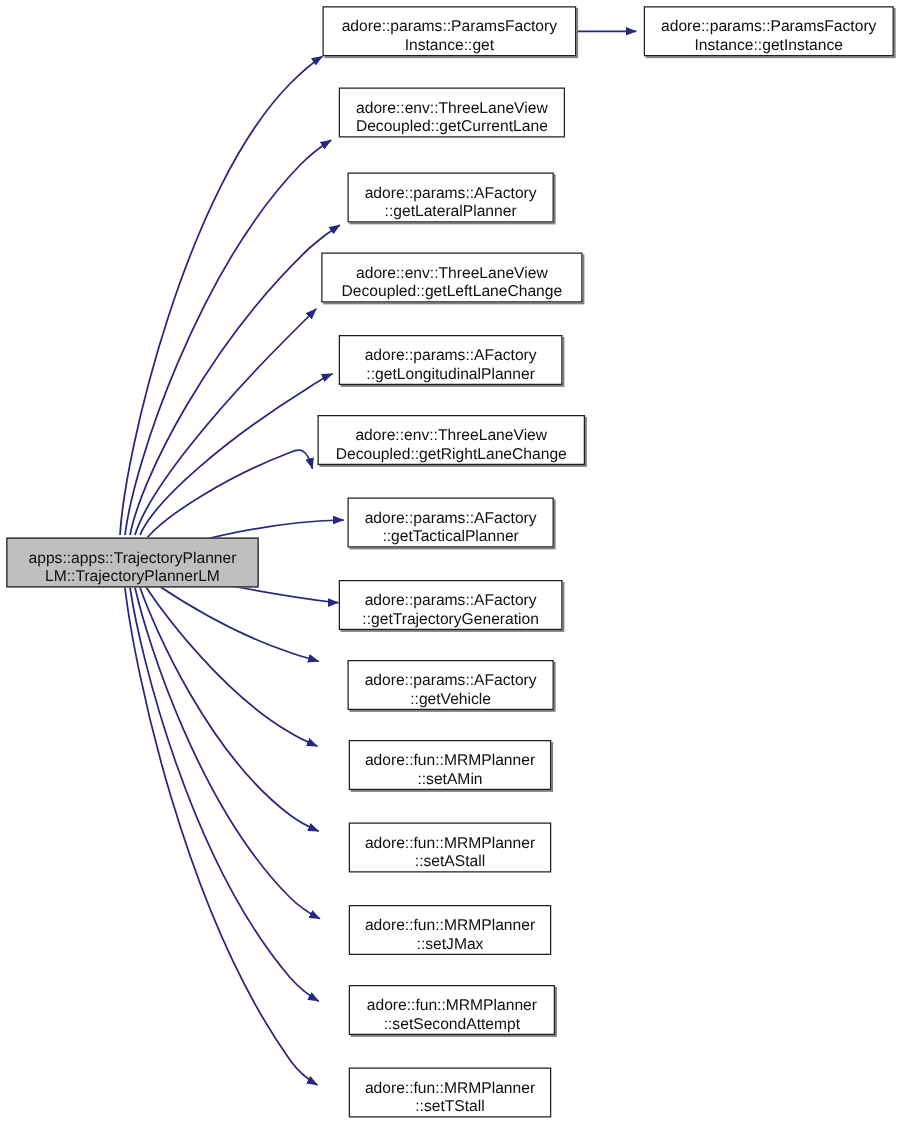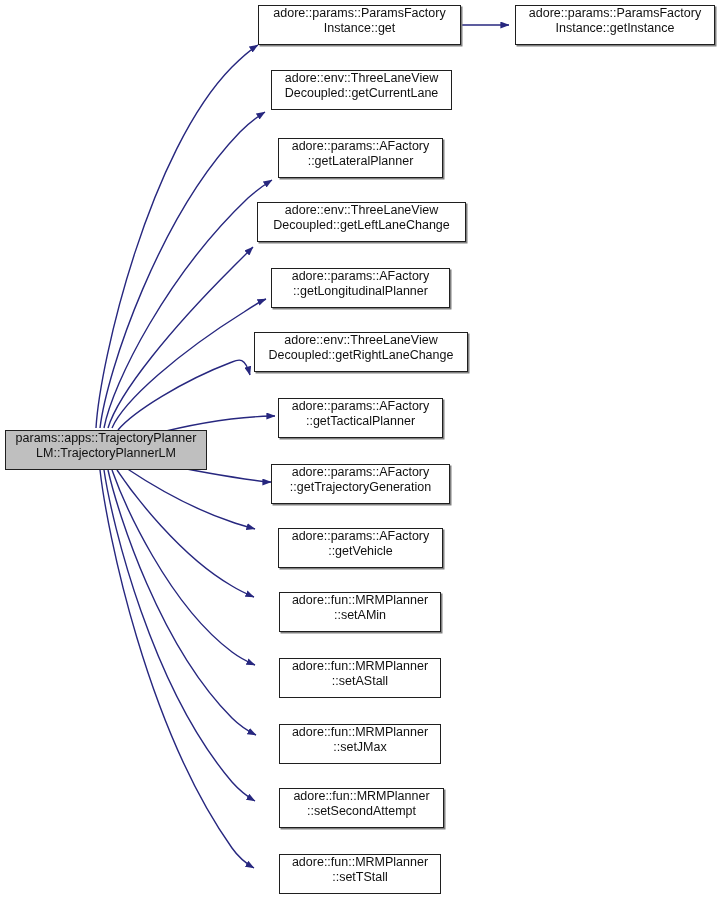--- a/index.html
+++ b/index.html
@@ -1,19 +1,19 @@
 <!DOCTYPE html>
 <html><head>
 <meta charset="utf-8">
 <style>
   html,body{margin:0;padding:0;background:#ffffff;}
   #canvas{position:relative;width:724px;height:901px;background:#ffffff;overflow:hidden;
           font-family:"Liberation Sans","DejaVu Sans",sans-serif;}
   svg#edges{position:absolute;left:0;top:0;width:724px;height:901px;pointer-events:none;}
-  .node{position:absolute;box-sizing:border-box;display:flex;align-items:flex-start;
+  .node{position:absolute;box-sizing:border-box;display:flex;align-items:flex-end;
         justify-content:center;text-align:center;background:#ffffff;
         border:1px solid #1f1f1f;font-size:12.5px;line-height:15px;color:#101010;
         letter-spacing:0px;}
   .node .lbl{display:block;padding:0 3px;white-space:pre-line;}
   .node.root{background:#bfbfbf;border:1px solid #1f1f1f;}
   .node.shadow{box-shadow:1.5px 1.5px 0 0 #808080;}
 </style>
 </head>
 <body>
 
@@ -39,21 +39,21 @@
         <path d="M112,470 C124,504 168,604 232,652 C240,658 248,662 255,665" fill="none" stroke="#27277f" stroke-width="1.4" marker-end="url(#arrow)"></path>
         <path d="M108,470 C118,514 160,646 232,718 C240,726 248,731 256,735" fill="none" stroke="#27277f" stroke-width="1.4" marker-end="url(#arrow)"></path>
         <path d="M104,470 C112,524 152,688 232,782 C240,791 248,797 255,801" fill="none" stroke="#27277f" stroke-width="1.4" marker-end="url(#arrow)"></path>
         <path d="M100,470 C107,532 147,728 232,848 C239,858 247,864 254,868" fill="none" stroke="#27277f" stroke-width="1.4" marker-end="url(#arrow)"></path>
         <path d="M461,25 L509,25" fill="none" stroke="#27277f" stroke-width="1.4" marker-end="url(#arrow)"></path>
       </g>
   </svg>
 
   <div id="node-layer">
       <div class="node root" style="left: 5px; top: 430px; width: 202px; height: 40px;">
-        <span class="lbl">params::apps::TrajectoryPlanner
+        <span class="lbl">apps::apps::TrajectoryPlanner
 LM::TrajectoryPlannerLM</span>
       </div>
       <div class="node shadow" style="left: 258px; top: 5px; width: 203px; height: 40px;">
         <span class="lbl">adore::params::ParamsFactory
 Instance::get</span>
       </div>
       <div class="node" style="left: 271px; top: 70px; width: 181px; height: 40px;">
         <span class="lbl">adore::env::ThreeLaneView
 Decoupled::getCurrentLane</span>
       </div>

